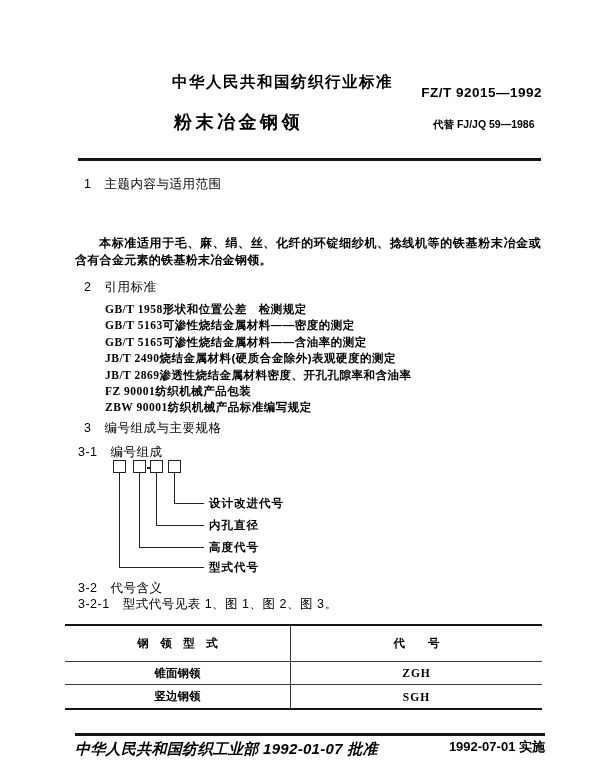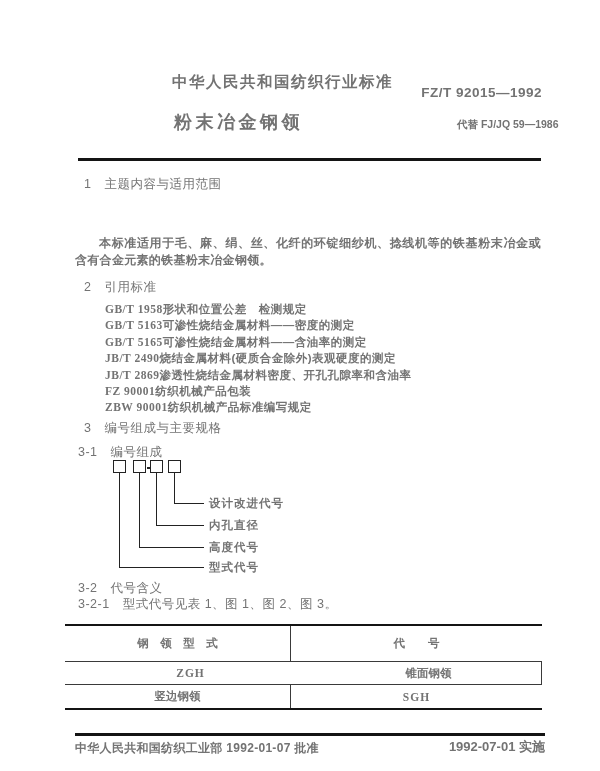--- a/index.html
+++ b/index.html
@@ -4,30 +4,30 @@
 <style>
   * { margin: 0; padding: 0; box-sizing: border-box; }
   html, body { background: #9a9a9a; }
   body { font-family: "Liberation Sans", sans-serif; }
   .page {
     position: relative;
     width: 600px;
     height: 771px;
     margin: 0 auto;
     background: #ffffff;
-    color: #737373;
+    color: #000000;
     overflow: hidden;
   }
   .abs { position: absolute; }
 
   
   .org-standard { left: 172px; top: 72px; font-size: 15.5px; font-weight: 700; letter-spacing: 1.5px; }
   .std-no { left: 410px; top: 85px; width: 132px; text-align: right; font-size: 13.5px; font-weight: 700; letter-spacing: .5px; }
   .doc-title { left: 174px; top: 110px; font-size: 18px; font-weight: 700; letter-spacing: 3.5px; }
-  .supersedes { left: 433px; top: 118px; font-size: 10.5px; font-weight: 600; margin-left: 24px; }
+  .supersedes { left: 433px; top: 118px; font-size: 10.5px; font-weight: 600; }
   .head-rule { left: 78px; top: 158px; width: 463px; height: 3px; background: #141414; }
 
   
   .sec-heading { font-size: 12.5px; font-weight: 400; letter-spacing: .5px; }
   .body-para {
     left: 75px; width: 466px;
     font-size: 12px; font-weight: 600; line-height: 17px;
     text-indent: 24px; text-align: justify; letter-spacing: .3px;
   }
   .refs { left: 105px; top: 301px; font-size: 11.5px; line-height: 16.4px; }
@@ -47,21 +47,21 @@
   .tr.last { border-bottom: none; }
   .td { display: flex; align-items: center; justify-content: center; font-size: 11.5px; font-weight: 700; }
   .td-l { width: 226px; border-right: 1px solid #3a3a3a; }
   .td-r { flex: 1; }
   .code-val { font-family: "Liberation Serif", serif; font-weight: 600; letter-spacing: 1px; }
   .h-row { height: 36px; }
   .d-row { height: 23px; }
 
   
   .foot-rule { left: 75px; top: 733px; width: 470px; height: 2.5px; background: #141414; }
-  .foot-left { left: 75px; top: 740px; font-size: 12px; font-weight: 700; letter-spacing: .3px; }
+  .foot-left { left: 75px; top: 740px; font-size: 15px; font-weight: 700; letter-spacing: .3px; font-style: italic; }
   .foot-right { left: 370px; top: 738px; width: 175px; text-align: right; font-size: 13px; font-weight: 700; }
 </style>
 </head>
 <body>
 
 <div class="page">
 
   <div class="abs org-standard">中华人民共和国纺织行业标准</div>
   <div class="abs std-no">FZ/T 92015—1992</div>
   <div class="abs doc-title">粉末冶金钢领</div>
@@ -110,22 +110,22 @@
 
   <div class="abs sec-heading" style="left:78px;top:580px;">3-2　代号含义</div>
   <div class="abs sec-heading" style="left:78px;top:596px;">3-2-1　型式代号见表 1、图 1、图 2、图 3。</div>
 
   <div class="abs tbl">
     <div class="tr h-row">
       <div class="td td-l">钢　领　型　式</div>
       <div class="td td-r">代　　号</div>
     </div>
     <div class="tr d-row">
+      <div class="td td-l">锥面钢领</div>
       <div class="td td-r code-val">ZGH</div>
-      <div class="td td-l">锥面钢领</div>
     </div>
     <div class="tr d-row last">
       <div class="td td-l">竖边钢领</div>
       <div class="td td-r code-val">SGH</div>
     </div>
   </div>
 
   <div class="abs foot-rule"></div>
   <div class="abs foot-left">中华人民共和国纺织工业部 1992-01-07 批准</div>
   <div class="abs foot-right">1992-07-01 实施</div>

